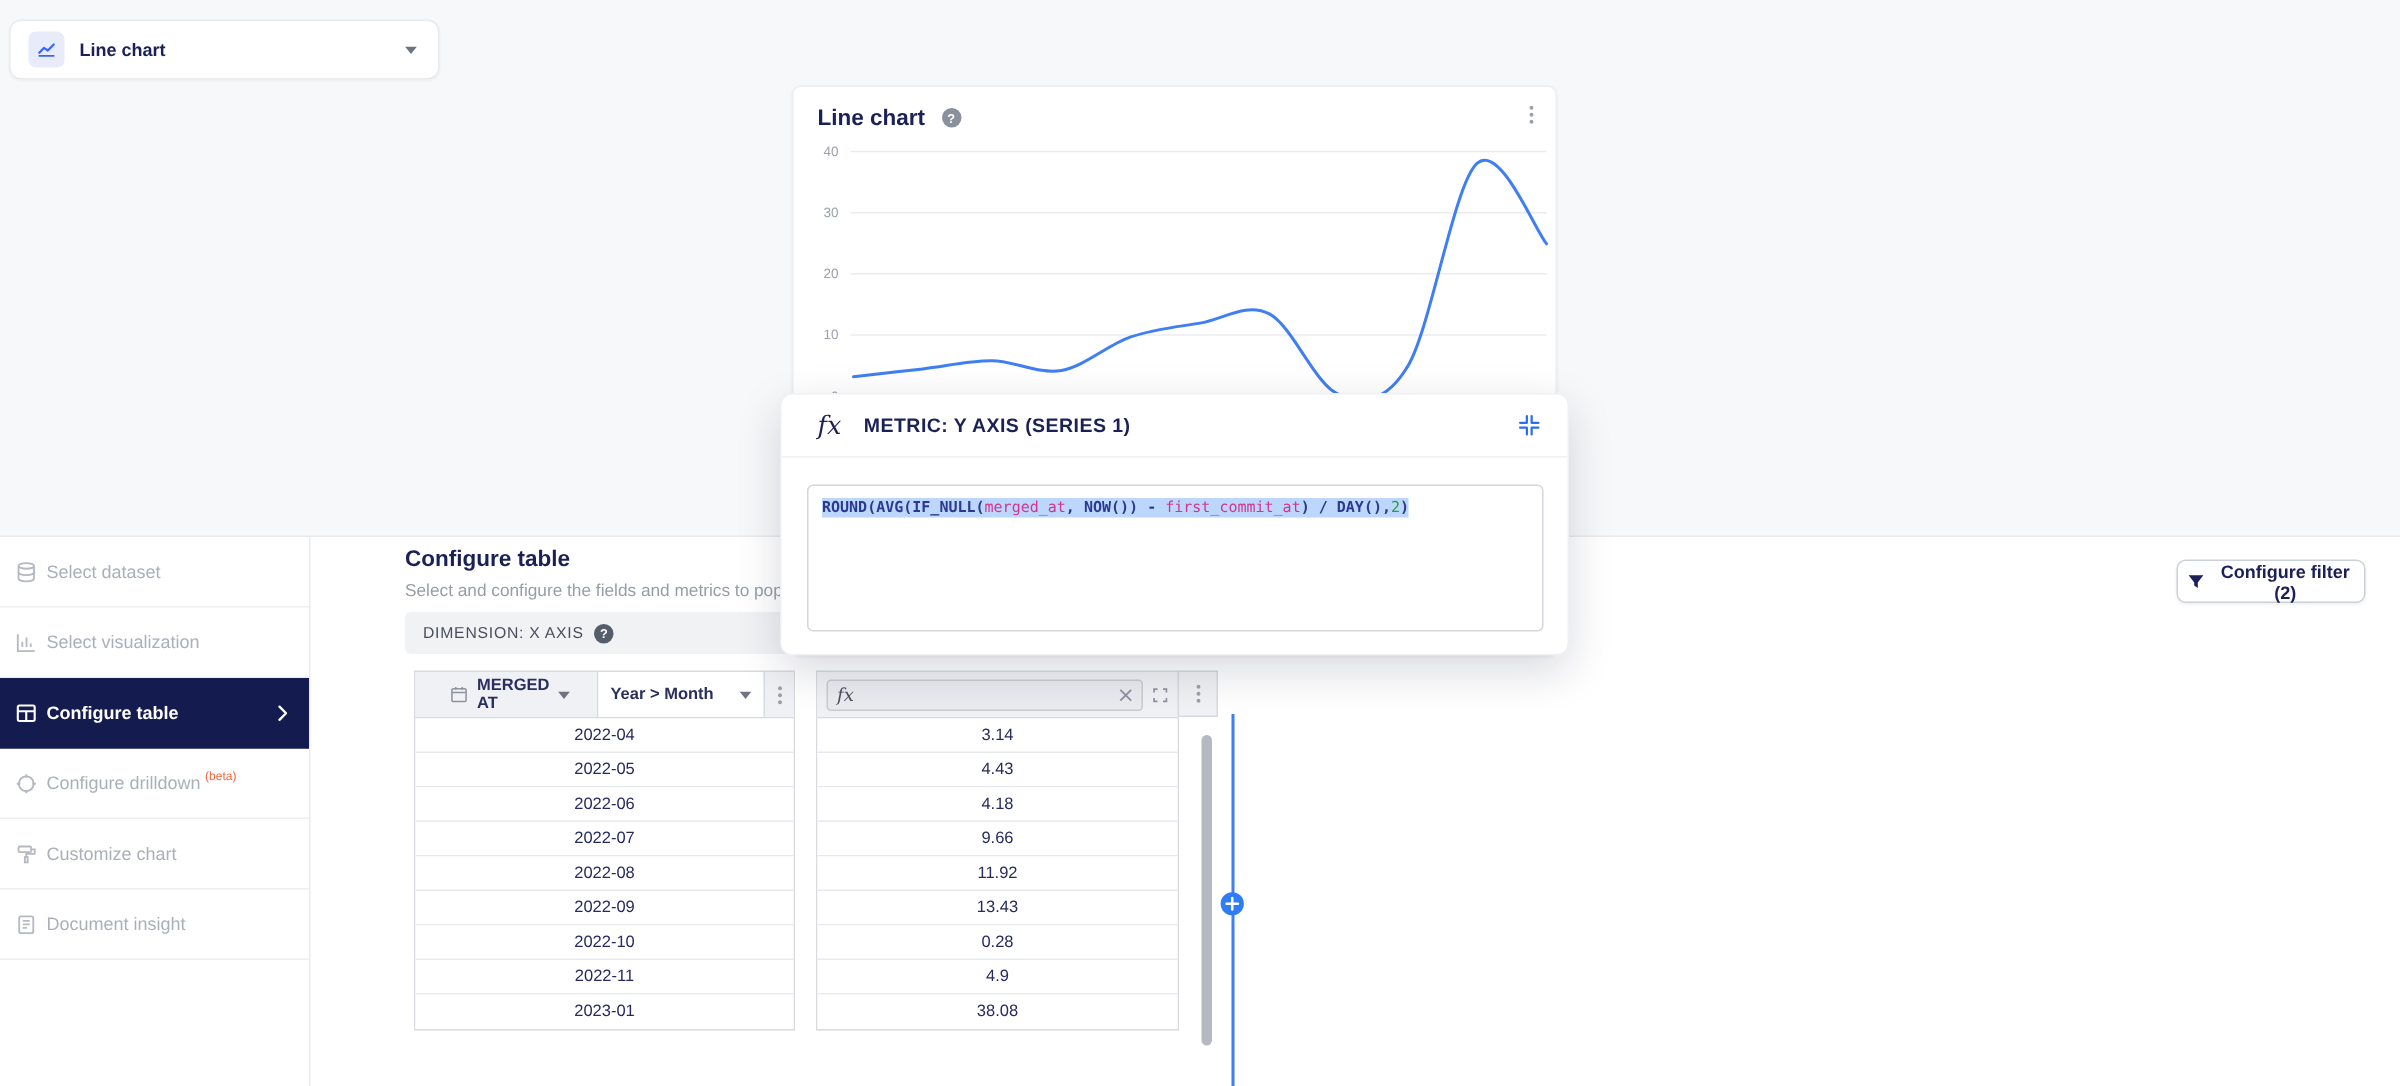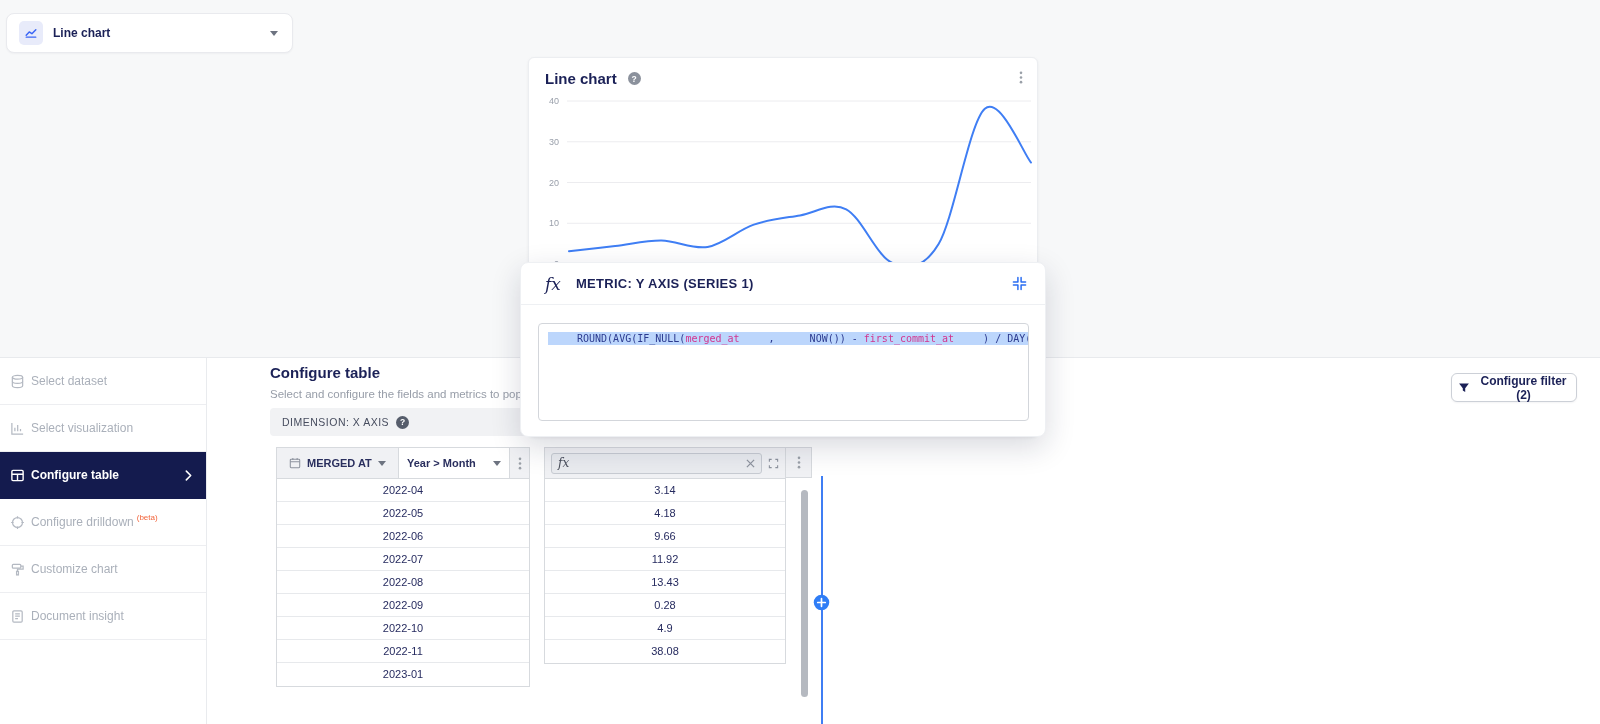--- a/index.html
+++ b/index.html
@@ -37,21 +37,21 @@
     border-radius:8px; border:1px solid #eef0f3; box-shadow:0 10px 30px rgba(18,24,58,.16); z-index:50; }
   .modal-head { height:42px; display:flex; align-items:center; padding:0 18px 0 24px;
     border-bottom:1px solid #eef0f3; }
   .fx-glyph { font-family:"DejaVu Serif", serif; font-style:italic; font-size:17px; color:#1b2157; }
   .modal-title { font-size:13px; font-weight:bold; letter-spacing:.3px; color:#1b2157; margin-left:15px; }
   .modal-collapse { margin-left:auto; display:flex; cursor:pointer; }
   .editor-box { position:absolute; left:17px; top:60px; width:491px; height:98px;
     border:1px solid #d3d6db; border-radius:4px; background:#fff; overflow:hidden; }
   .code-line { padding:9px 9px; font-family:"DejaVu Sans Mono", monospace; font-size:10px; white-space:pre; }
   .sel { background:#bcd6fc; padding:1px 0; }
-  .tok-keyword { color:#2b3a8f; font-weight:normal;margin-left:29px; }
+  .tok-keyword { color:#2b3a8f; font-weight:bold; }
   .tok-field { color:#d2358f; }
   .tok-number { color:#259d42; }
 
   
   .sidebar { position:absolute; left:0; top:358px; width:207px; height:366px; background:#fff;
     border-right:1px solid #e9ebee; }
   .side-item { height:47px; display:flex; align-items:center; padding-left:9px;
     border-bottom:1px solid #edeef1; cursor:pointer; }
   .side-item .ic { width:16px; display:flex; justify-content:center; }
   .side-label { font-size:12px; margin-left:6px; }
@@ -72,21 +72,21 @@
   .filter-btn { position:absolute; left:1451px; top:373px; width:126px; height:29px; background:#fff;
     border:1px solid #ccd0d7; border-radius:6px; box-shadow:0 1px 2px rgba(20,24,40,.05);
     display:flex; align-items:center; justify-content:center; gap:7px; cursor:pointer; }
   .filter-btn span { font-size:12px; font-weight:bold; color:#1b2157; }
 
   
   .dim-table { position:absolute; left:276px; top:447px; width:254px; border:1px solid #d7dade; background:#fff; }
   .met-table { position:absolute; left:544px; top:447px; width:242px; border:1px solid #d7dade; background:#fff; }
   .thead { display:flex; height:31px; border-bottom:1px solid #d7dade; }
   .hcell { display:flex; align-items:center; font-size:11px; font-weight:bold; color:#2a2f5e; }
-  .hcell-merged { width:122px; background:#f0f1f4; border-right:1px solid #d7dade; padding:0 12px; gap:6px; }
+  .hcell-merged { width:122px; background:#f0f1f4; border-right:1px solid #d7dade; padding:0 23px; gap:6px; }
   .hcell-gran { width:111px; background:#fff; border-right:1px solid #d7dade; padding:0 8px; }
   .hcell-kebab { flex:1; background:#f0f1f4; justify-content:center; }
   .hcaret { margin-left:auto; display:flex; }
   .trow { height:23px; line-height:22px; text-align:center; font-size:11px; color:#262b5f;
     border-bottom:1px solid #e7e9ec; background:#fff; }
   .trow:last-child { border-bottom:none; }
 
   .met-head { display:flex; align-items:center; height:31px; background:#f0f1f4;
     border-bottom:1px solid #d7dade; padding:0 6px; gap:6px; }
   .fx-input { flex:1; height:21px; background:#e9ebef; border:1px solid #c7cbd2; border-radius:3px;
@@ -287,20 +287,21 @@
         </span>
     </div>
     <span class="expand-ic">
         <svg viewBox="0 0 12 12" width="11" height="11" fill="none" stroke="#8d939e" stroke-width="1.2">
           <path d="M1.5 4V1.5H4M8 1.5h2.5V4M10.5 8v2.5H8M4 10.5H1.5V8"></path>
         </svg>
       </span>
   </div>
   <div id="metric-rows">
       <div class="trow">3.14</div>
+      <div class="trow">4.43</div>
       <div class="trow">4.18</div>
       <div class="trow">9.66</div>
       <div class="trow">11.92</div>
       <div class="trow">13.43</div>
       <div class="trow">0.28</div>
       <div class="trow">4.9</div>
       <div class="trow">38.08</div>
     </div>
 </div>
 <div class="kebab-cell">

